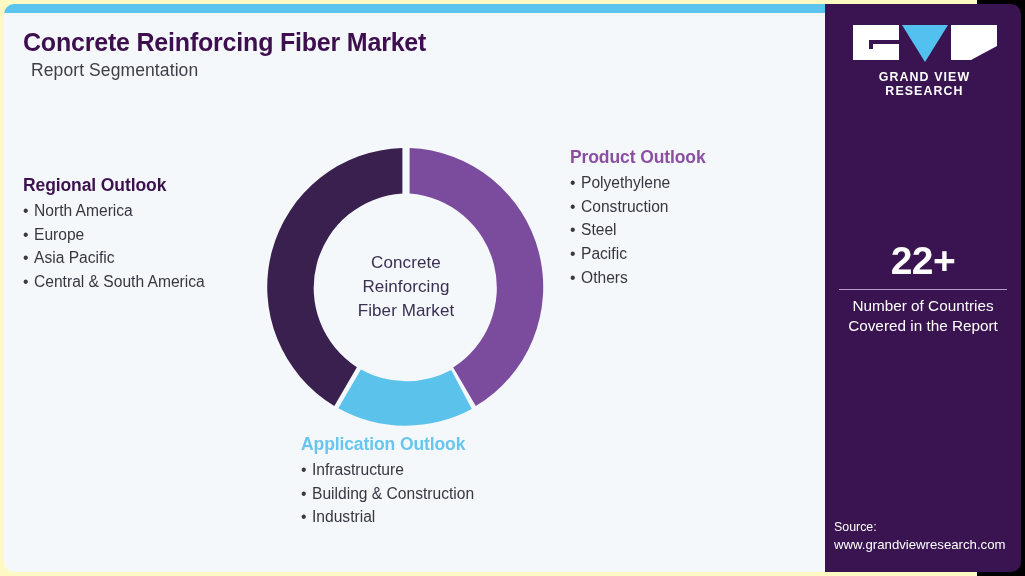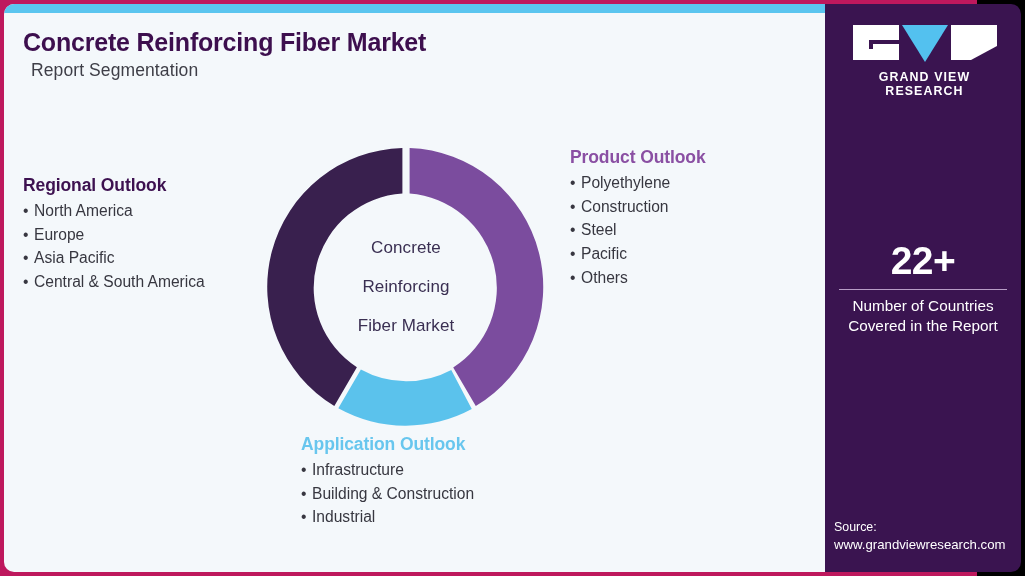--- a/index.html
+++ b/index.html
@@ -5,21 +5,21 @@
   * { box-sizing: border-box; margin: 0; padding: 0; }
   html, body {
     width: 1025px; height: 576px;
     background: #000000;
     font-family: "Liberation Sans", sans-serif;
     overflow: hidden;
   }
   #canvas {
     position: relative;
     width: 977px; height: 576px;
-    background: #be185d;
+    background: #fef9c3;
   }
   
   .left-panel {
     position: absolute;
     left: 4px; top: 4px;
     width: 821px; height: 568px;
     background: #f4f8fb;
     border-top-left-radius: 10px;
     border-bottom-left-radius: 10px;
     overflow: hidden;
@@ -71,21 +71,20 @@
     left: 263px; top: 144px;
     width: 278px; height: 278px;
   }
   .donut-center {
     position: absolute;
     left: 0; top: 0;
     width: 278px; height: 278px;
     display: flex; flex-direction: column;
     align-items: center; justify-content: center;
     pointer-events: none;
-    gap: 15px;
   }
   .donut-center span {
     font-size: 17px; color: #3a2f52;
     line-height: 24px; letter-spacing: 0.1px;
   }
   
   .right-panel {
     position: absolute;
     left: 825px; top: 4px;
     width: 196px; height: 568px;

